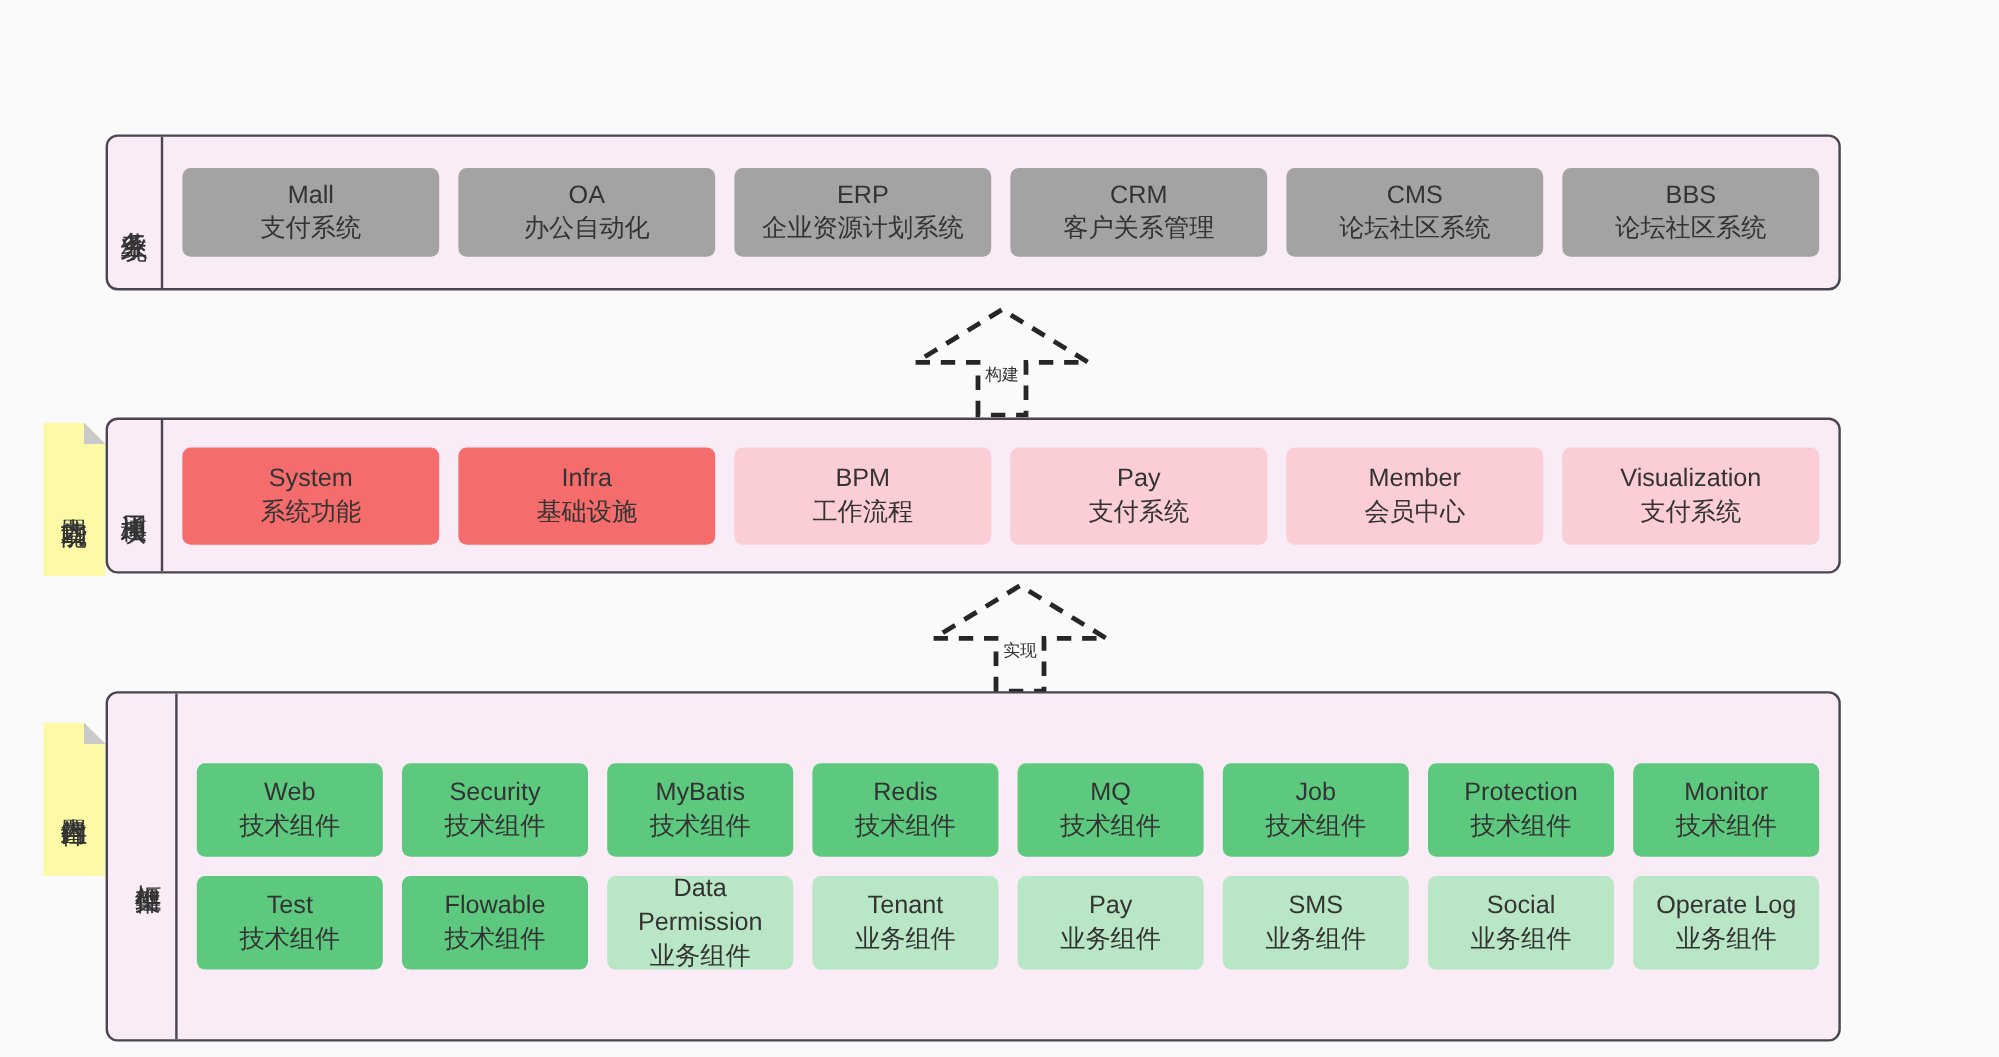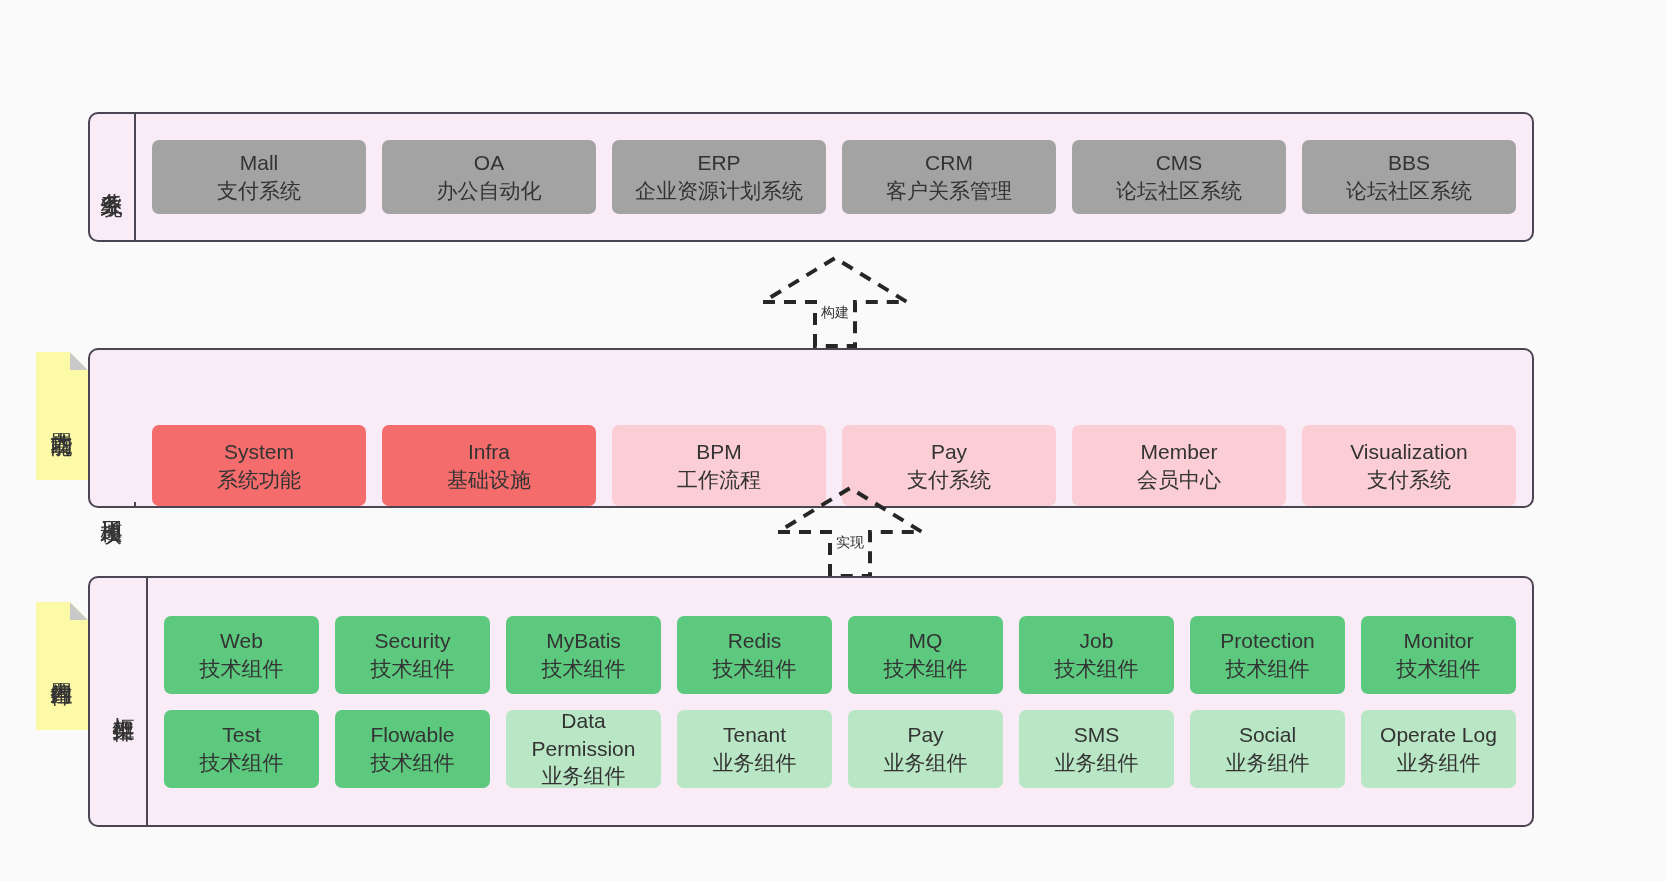--- a/index.html
+++ b/index.html
@@ -78,22 +78,22 @@
   .node .t-cn { white-space: pre-line; }
 
   .blue      { background: #a3a3a3; }
   .red       { background: #f56c6c; }
   .pink      { background: #fbcdd4; }
   .green     { background: #5cc97f; }
   .lightgreen{ background: #b9e6c4; }
 
   
   #layer-business  { left: 88px;  top: 112px; width: 1446px; height: 130px; }
-  #layer-common    { left: 88px;  top: 348px; width: 1446px; height: 160px; align-items: flex-end; }
-  #layer-framework { left: 88px;  top: 576px; width: 1446px; height: 251px; padding-left: 12px; }
+  #layer-common    { left: 88px;  top: 348px; width: 1446px; height: 130px; }
+  #layer-framework { left: 88px;  top: 576px; width: 1446px; height: 292px; padding-left: 12px; }
 
   #layer-business  .layer-body .node { height: 74px; }
   #layer-common    .layer-body .node { height: 81px; }
   #layer-framework .layer-body .node { height: 78px; }
 
   
   .note {
     position: absolute;
     width: 52px;
     background: #fcfaa6;

